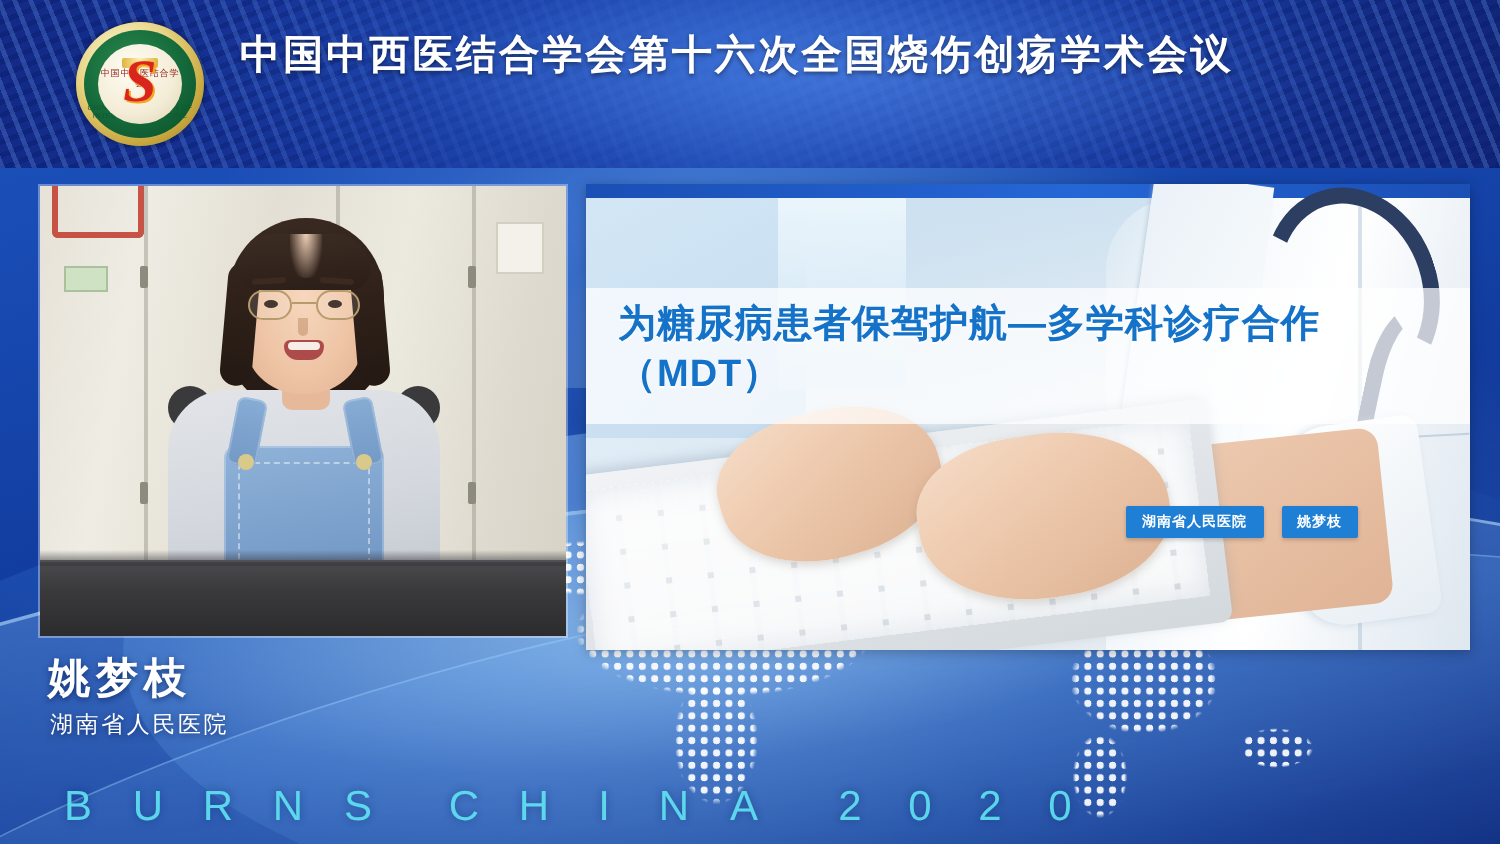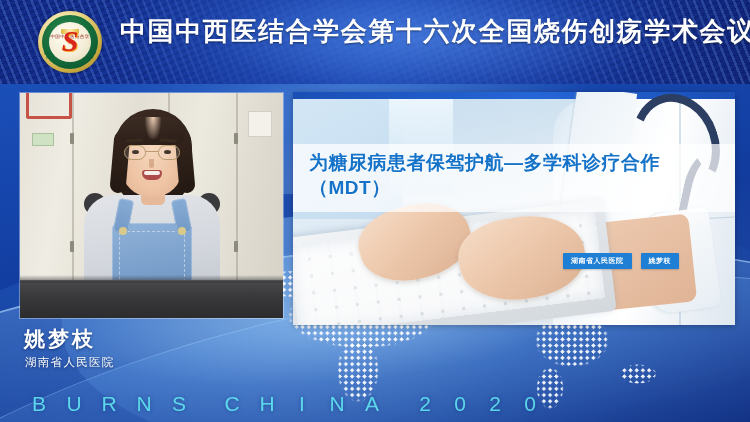--- a/index.html
+++ b/index.html
@@ -61,22 +61,22 @@
   .logo-tiny{
     position:absolute;left:0;right:0;top:12px;text-align:center;
     font-size:4.5px;color:#8e1b16;letter-spacing:.4px;
   }
   .logo-arc{
     position:absolute;left:0;right:0;bottom:9px;text-align:center;
     font-size:3.6px;color:#0e5a31;letter-spacing:.25px;
   }
 
   .hdr-title{
-    position:absolute;left:120px;top:18px;width:620px;text-align:center;
-    color:#ffffff;font-size:26px;font-weight:700;letter-spacing:1.6px;
+    position:absolute;left:120px;top:18px;width:620px;text-align:left;
+    color:#ffffff;font-size:20px;font-weight:700;letter-spacing:1.6px;
     line-height:1;white-space:nowrap;
     text-shadow:0 1px 2px rgba(0,0,0,.45);
   }
   .hdr-sub{
     position:absolute;left:120px;top:55px;width:620px;text-align:center;
     color:#ffffff;font-size:8.2px;font-weight:700;letter-spacing:.18px;
     line-height:1;white-space:nowrap;
     text-shadow:0 1px 1px rgba(0,0,0,.4);
   }
 

